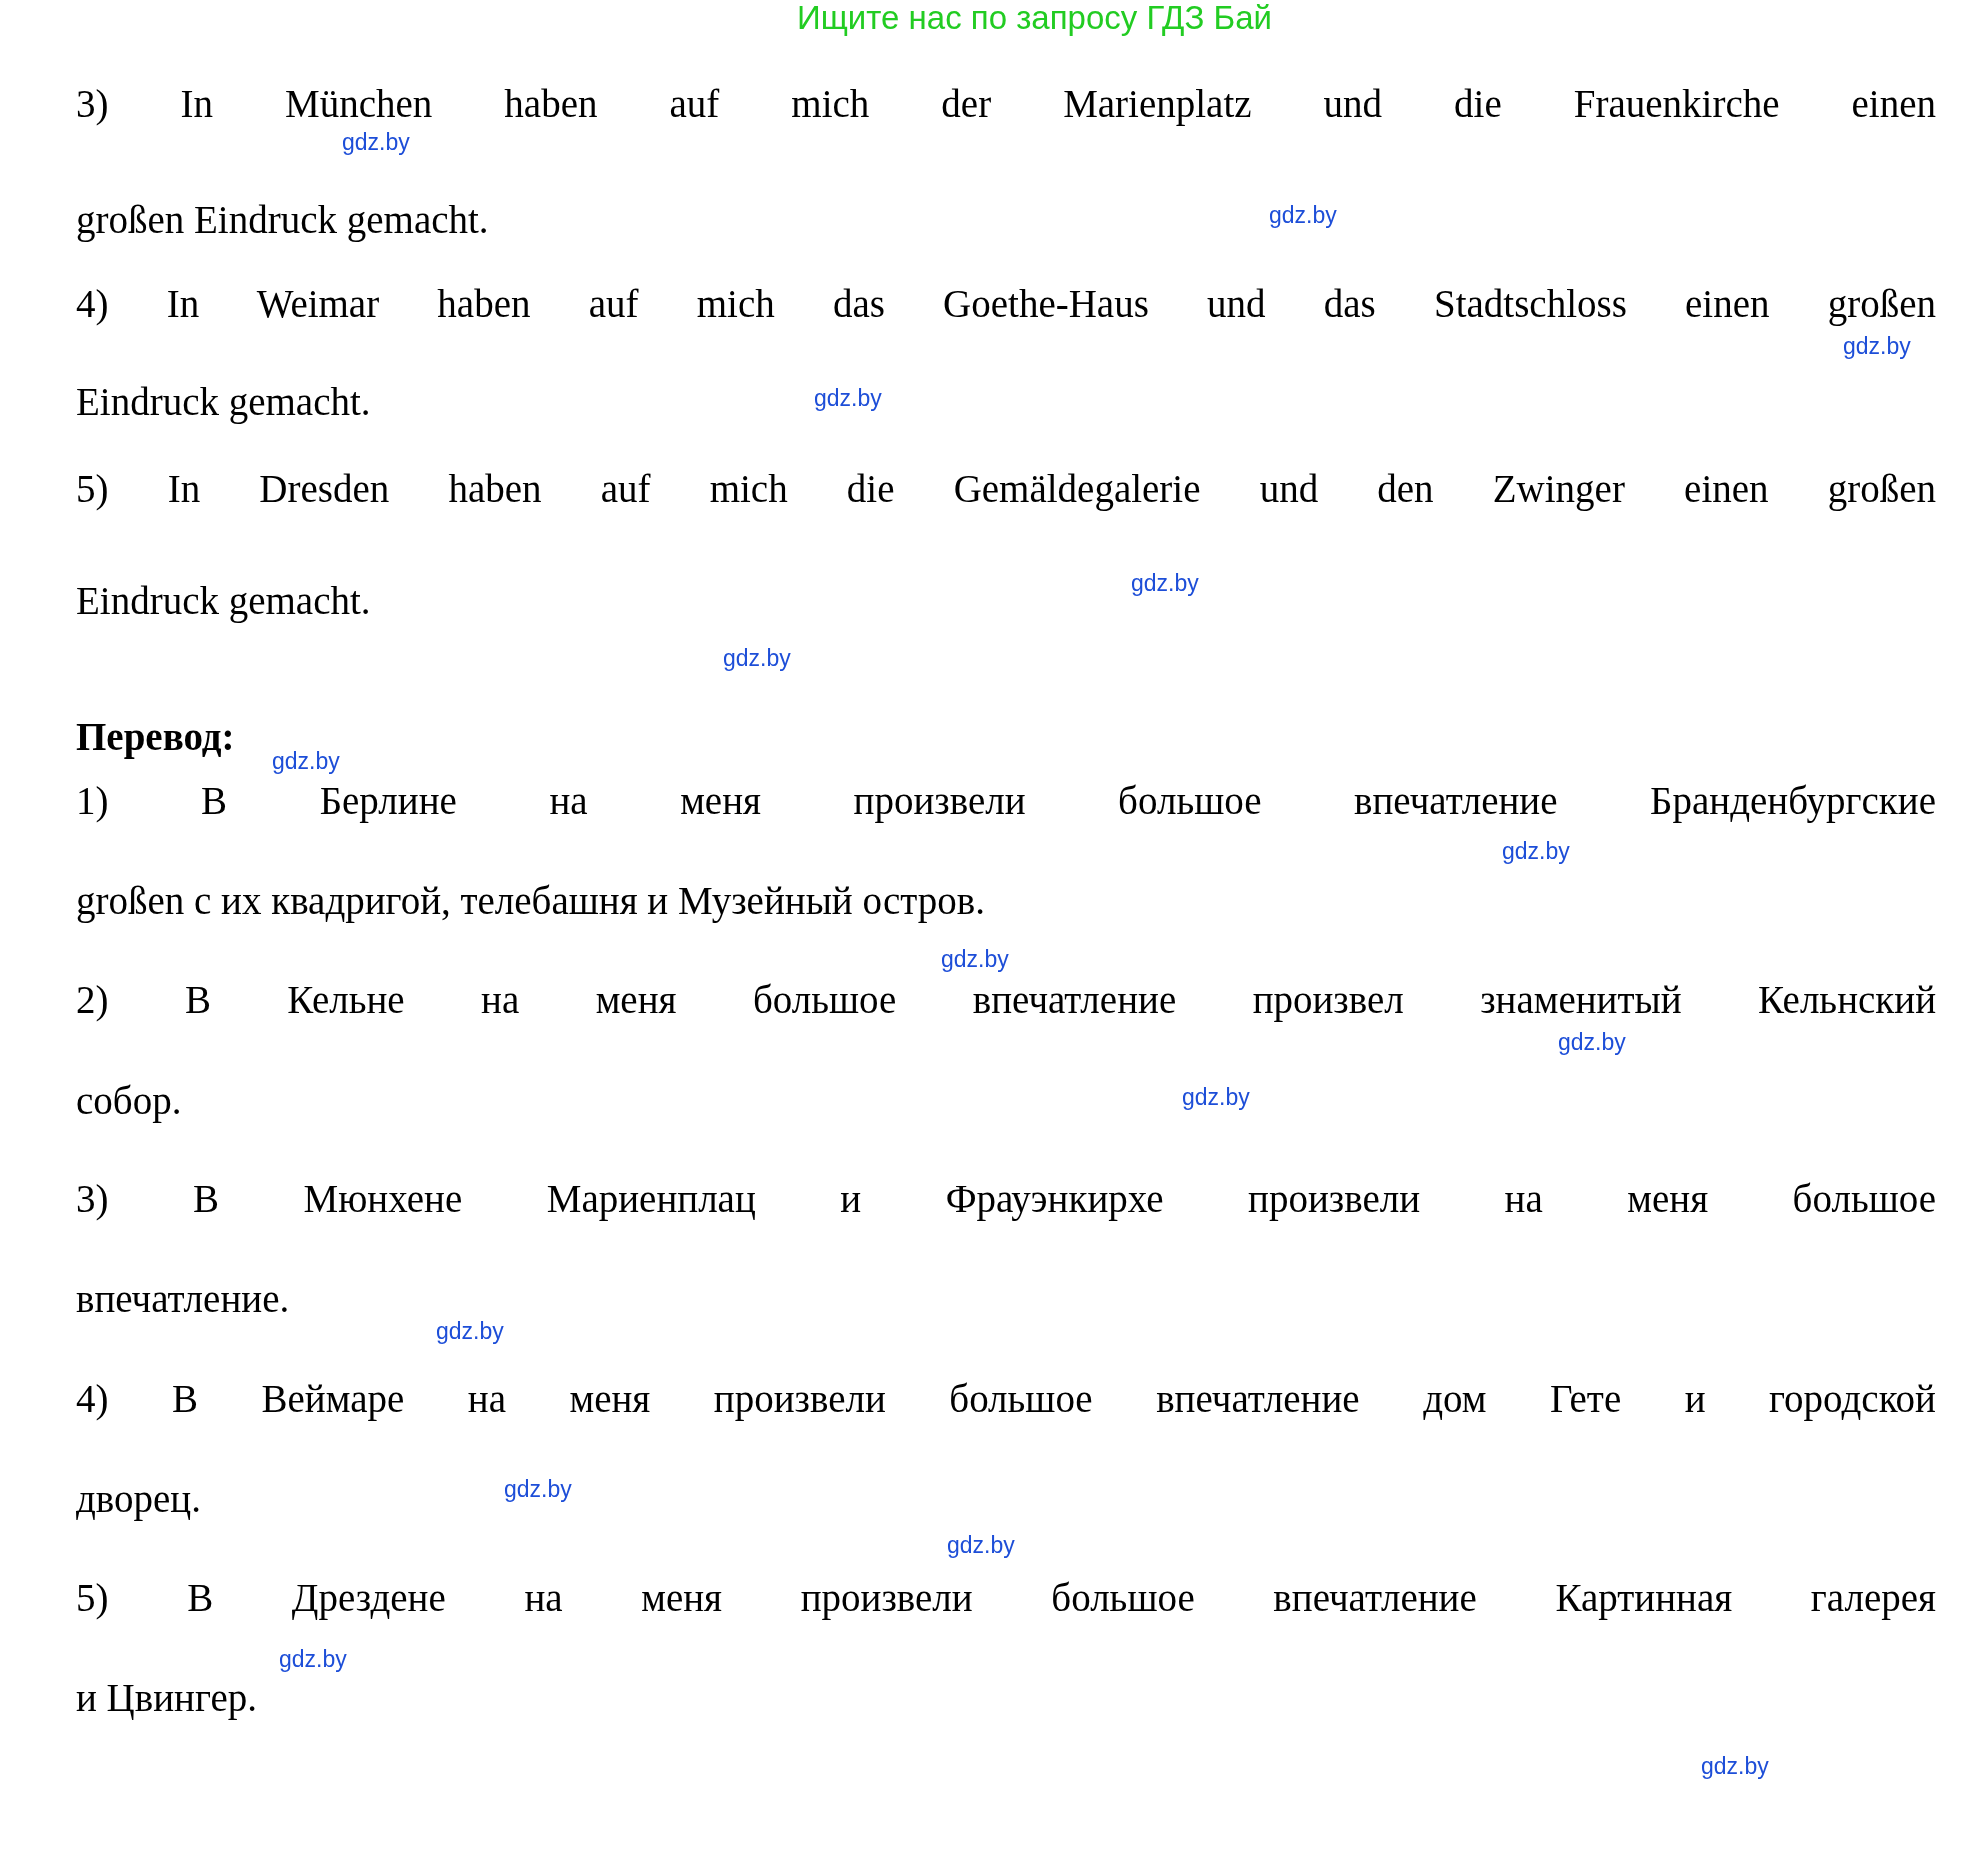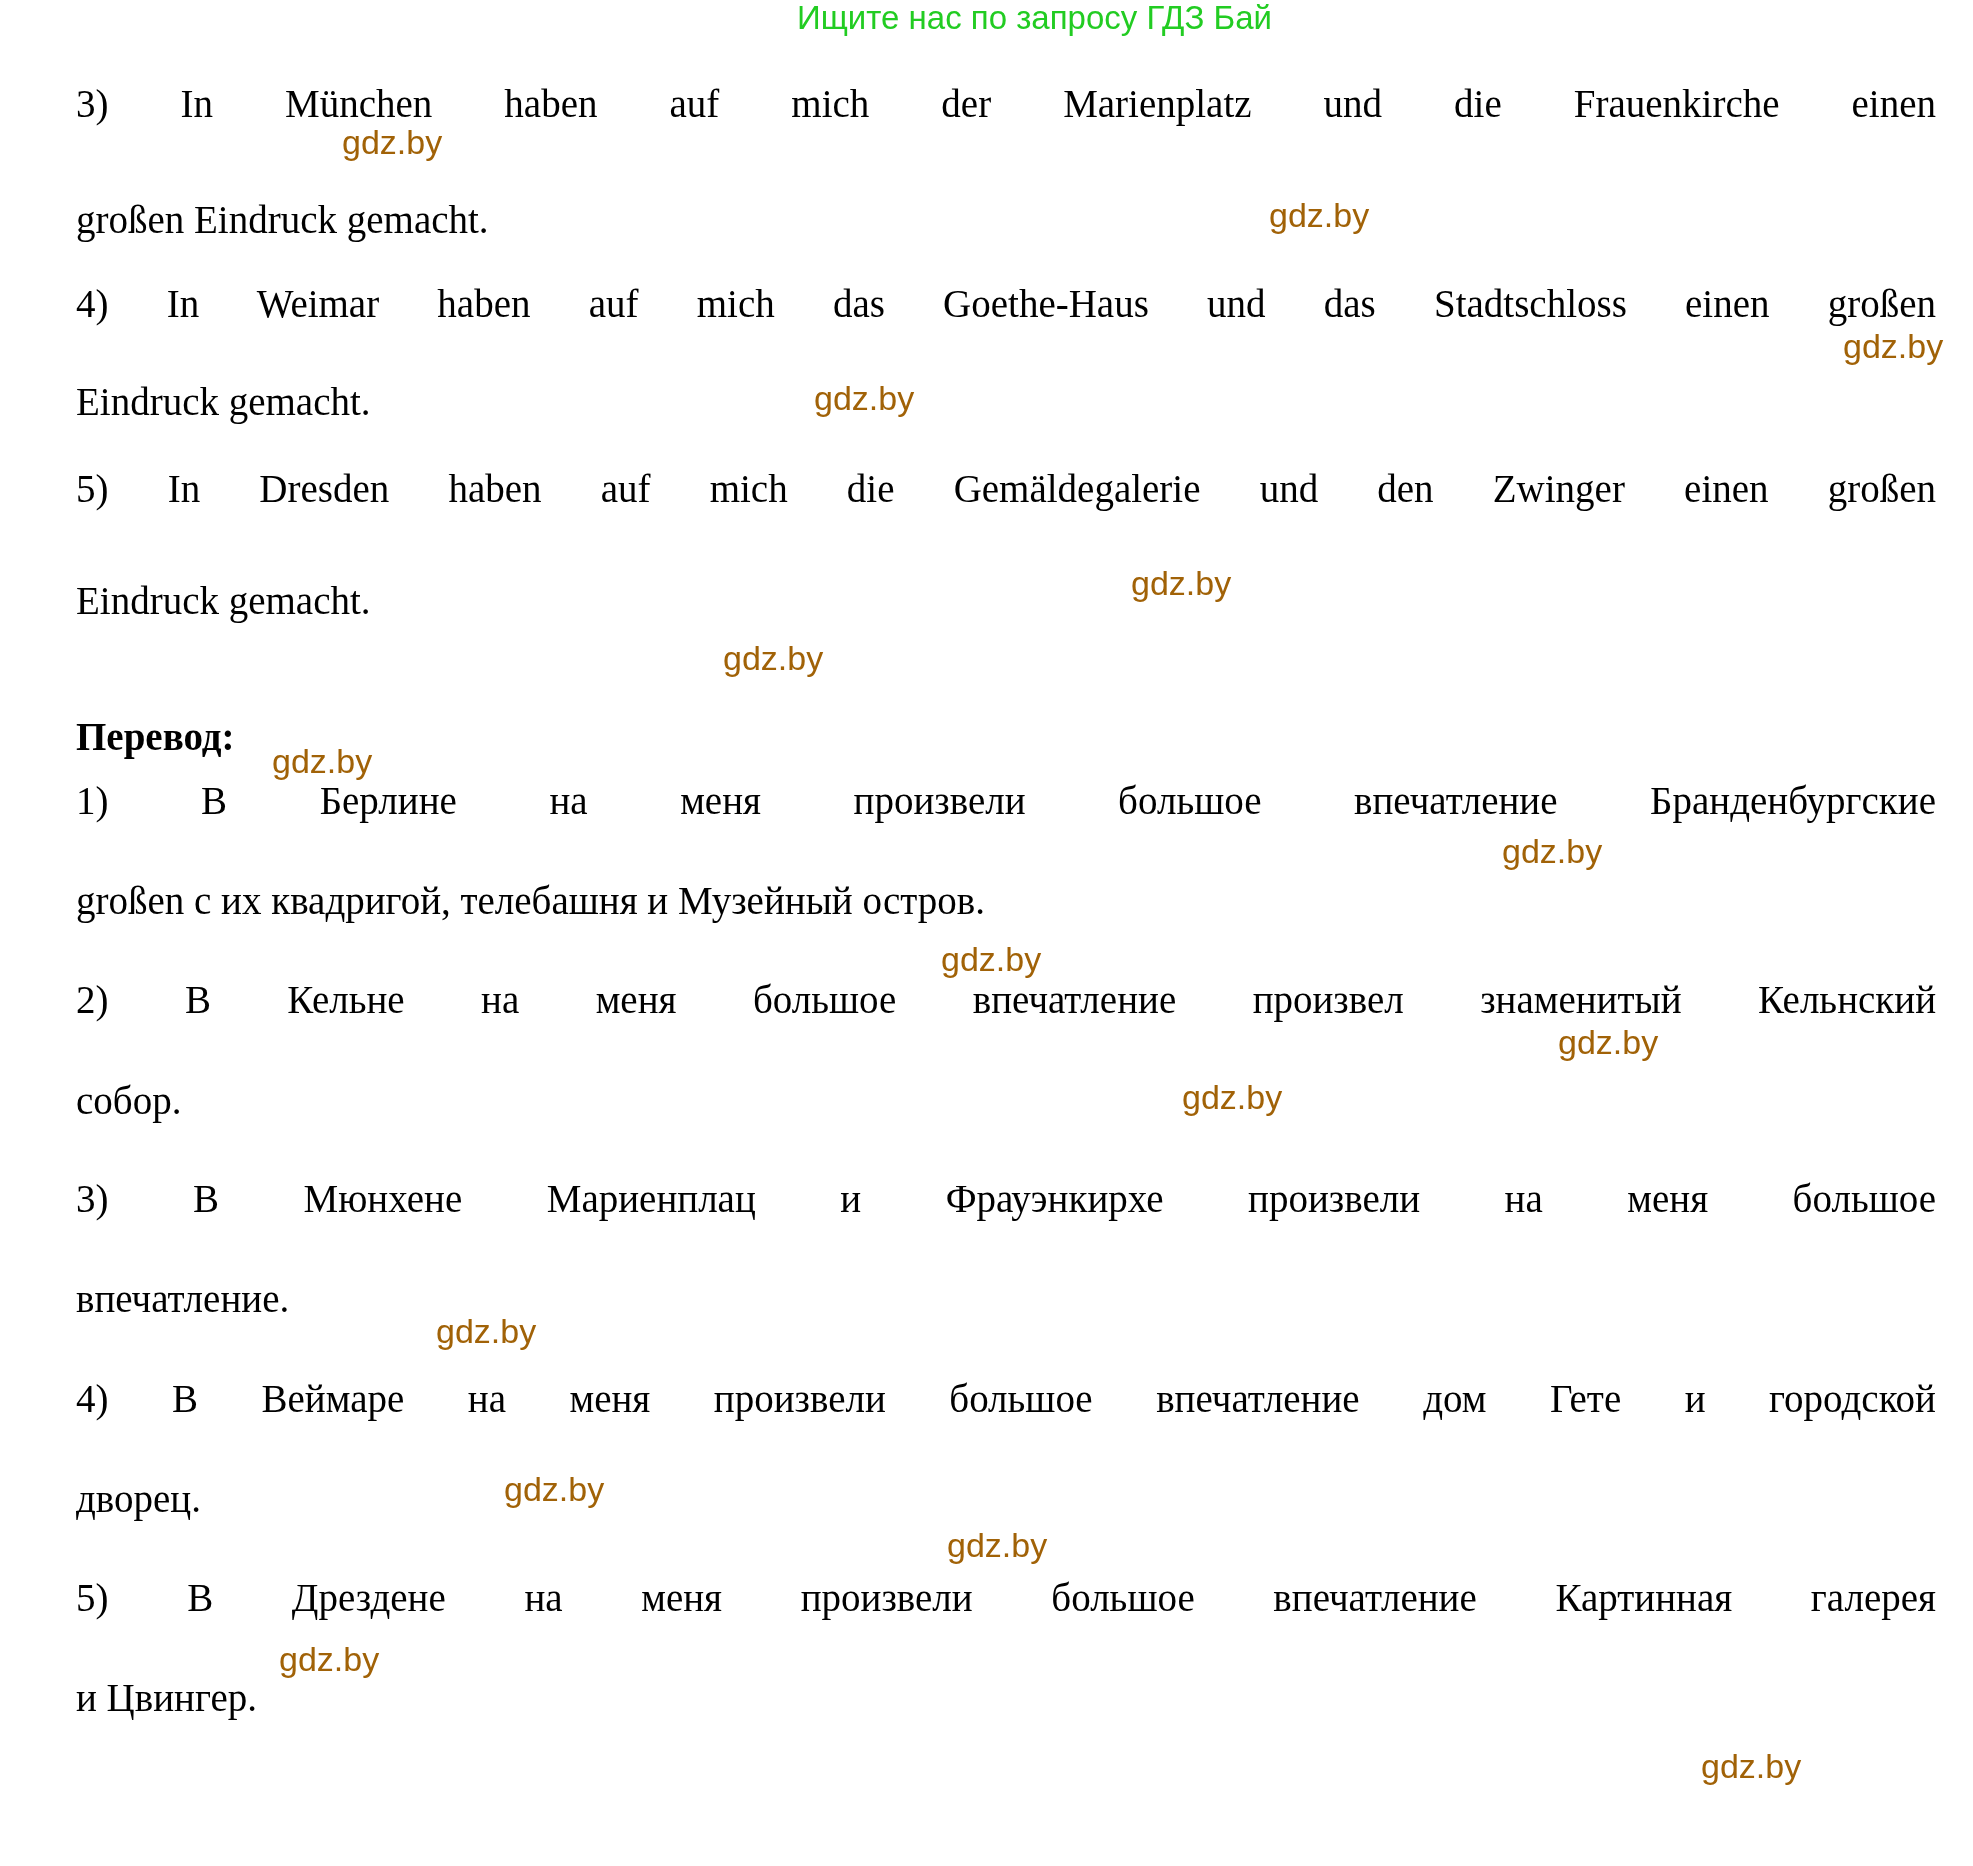--- a/index.html
+++ b/index.html
@@ -1,21 +1,21 @@
 <!DOCTYPE html>
 <html><head>
 <meta charset="utf-8">
 <style>
   html, body { margin:0; padding:0; background:#ffffff; }
   body { width:1973px; height:1867px; position:relative; overflow:hidden; }
   .hdr { position:absolute; top:0; left:0; width:1973px; text-align:center; font-family:"Liberation Sans", sans-serif; font-size:33px; color:#22cc22; line-height:35px;padding-left:48px; }
   .ln { position:absolute; left:76px; width:1860px; font-family:"Liberation Serif", serif; font-size:39px; color:#000; line-height:65px; white-space:nowrap; }
   .just { text-align:justify; text-align-last:justify; }
   .bold { font-weight:bold;margin-top:35px; }
-  .wm { position:absolute; font-family:"Liberation Sans", sans-serif; font-size:34px; color:#a16207; line-height:29.6px; white-space:nowrap; }
+  .wm { position:absolute; font-family:"Liberation Sans", sans-serif; font-size:23px; color:#1d4ed8; line-height:29.6px; white-space:nowrap; }
   .ftr { position:absolute; top:1876px; left:0; width:1931px; text-align:center; font-family:"DejaVu Sans", sans-serif; font-size:32.5px; color:#4b1a7a; line-height:35px; white-space:pre; }
 </style>
 </head>
 <body>
 
 <div class="hdr">Ищите нас по запросу ГДЗ Бай</div>
 
 <div class="ln just" style="top:71px">3) In München haben auf mich der Marienplatz und die Frauenkirche einen</div>
 <div class="ln" style="top:187px">großen Eindruck gemacht.</div>
 <div class="ln just" style="top:271px">4) In Weimar haben auf mich das Goethe-Haus und das Stadtschloss einen großen</div>

